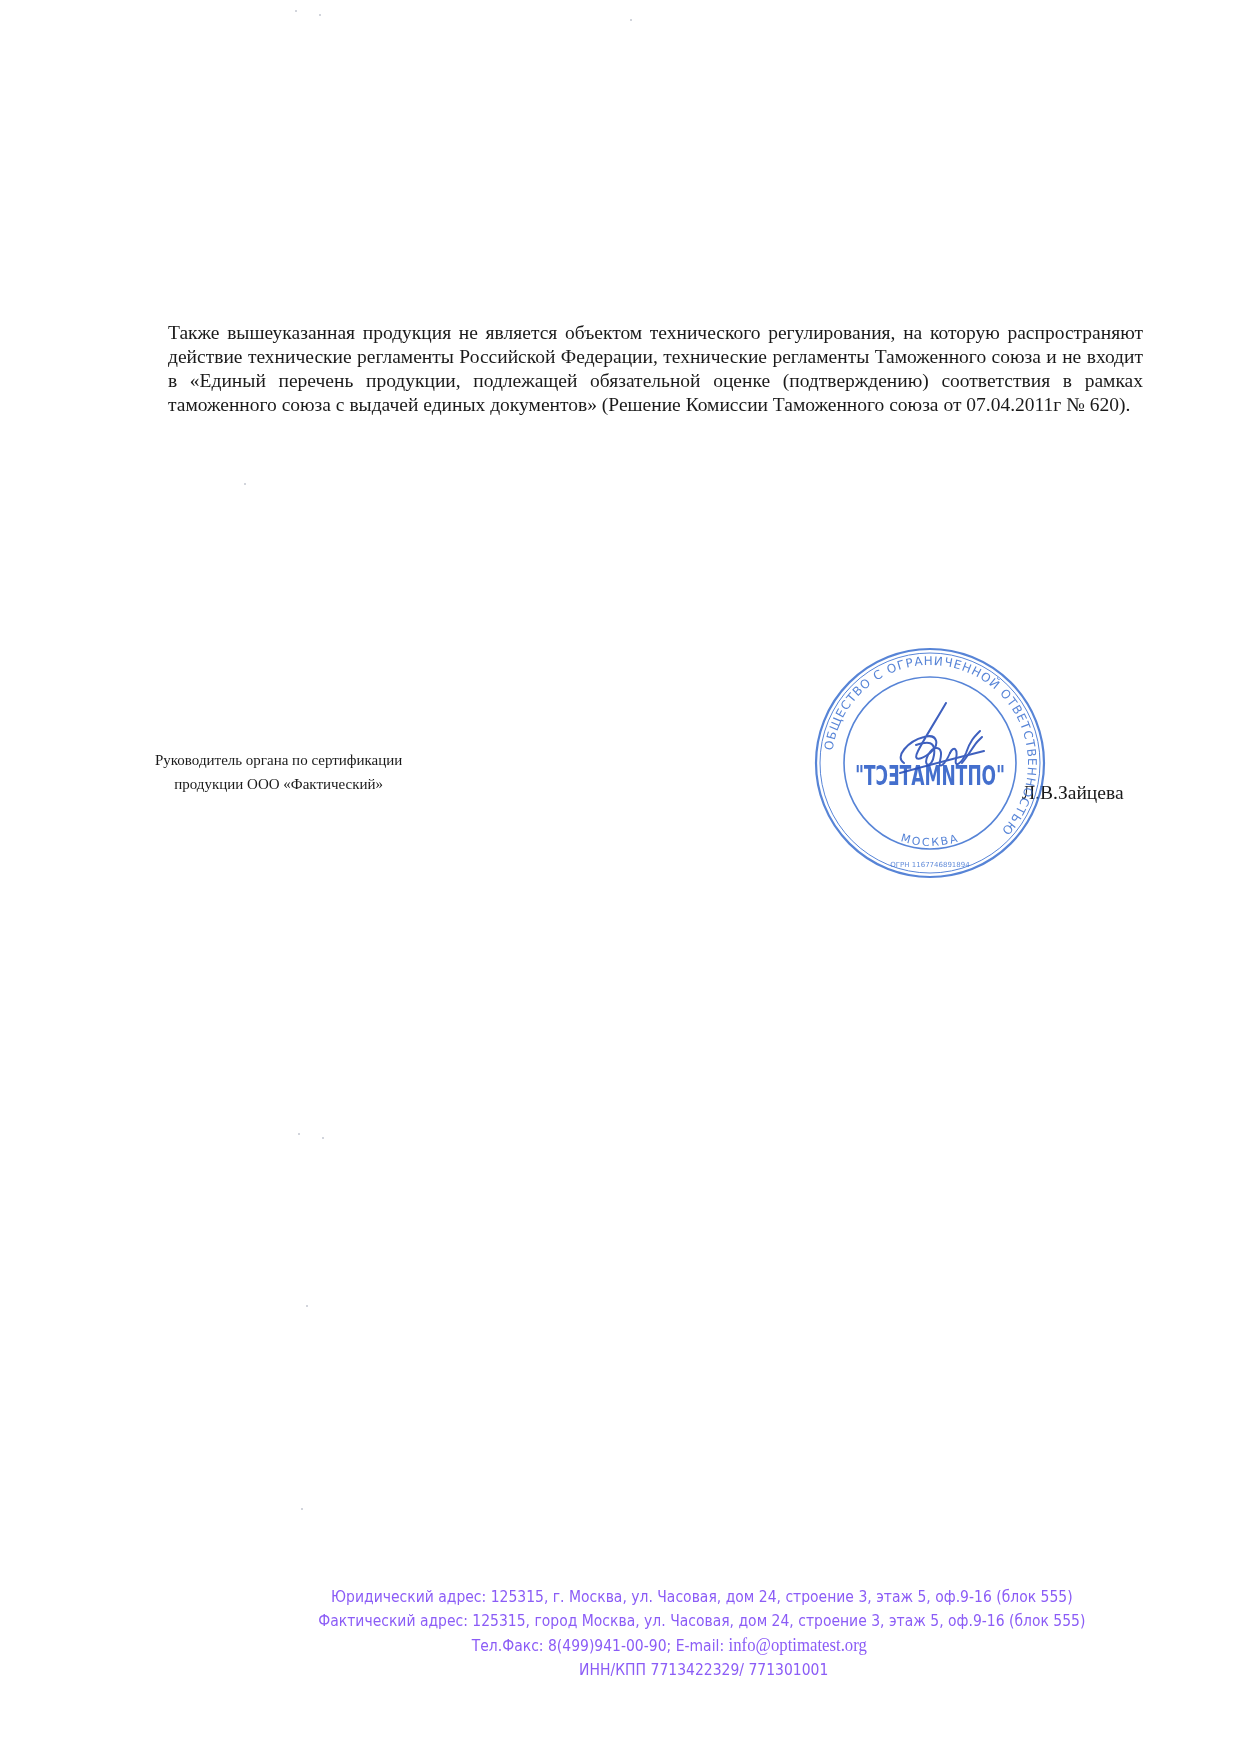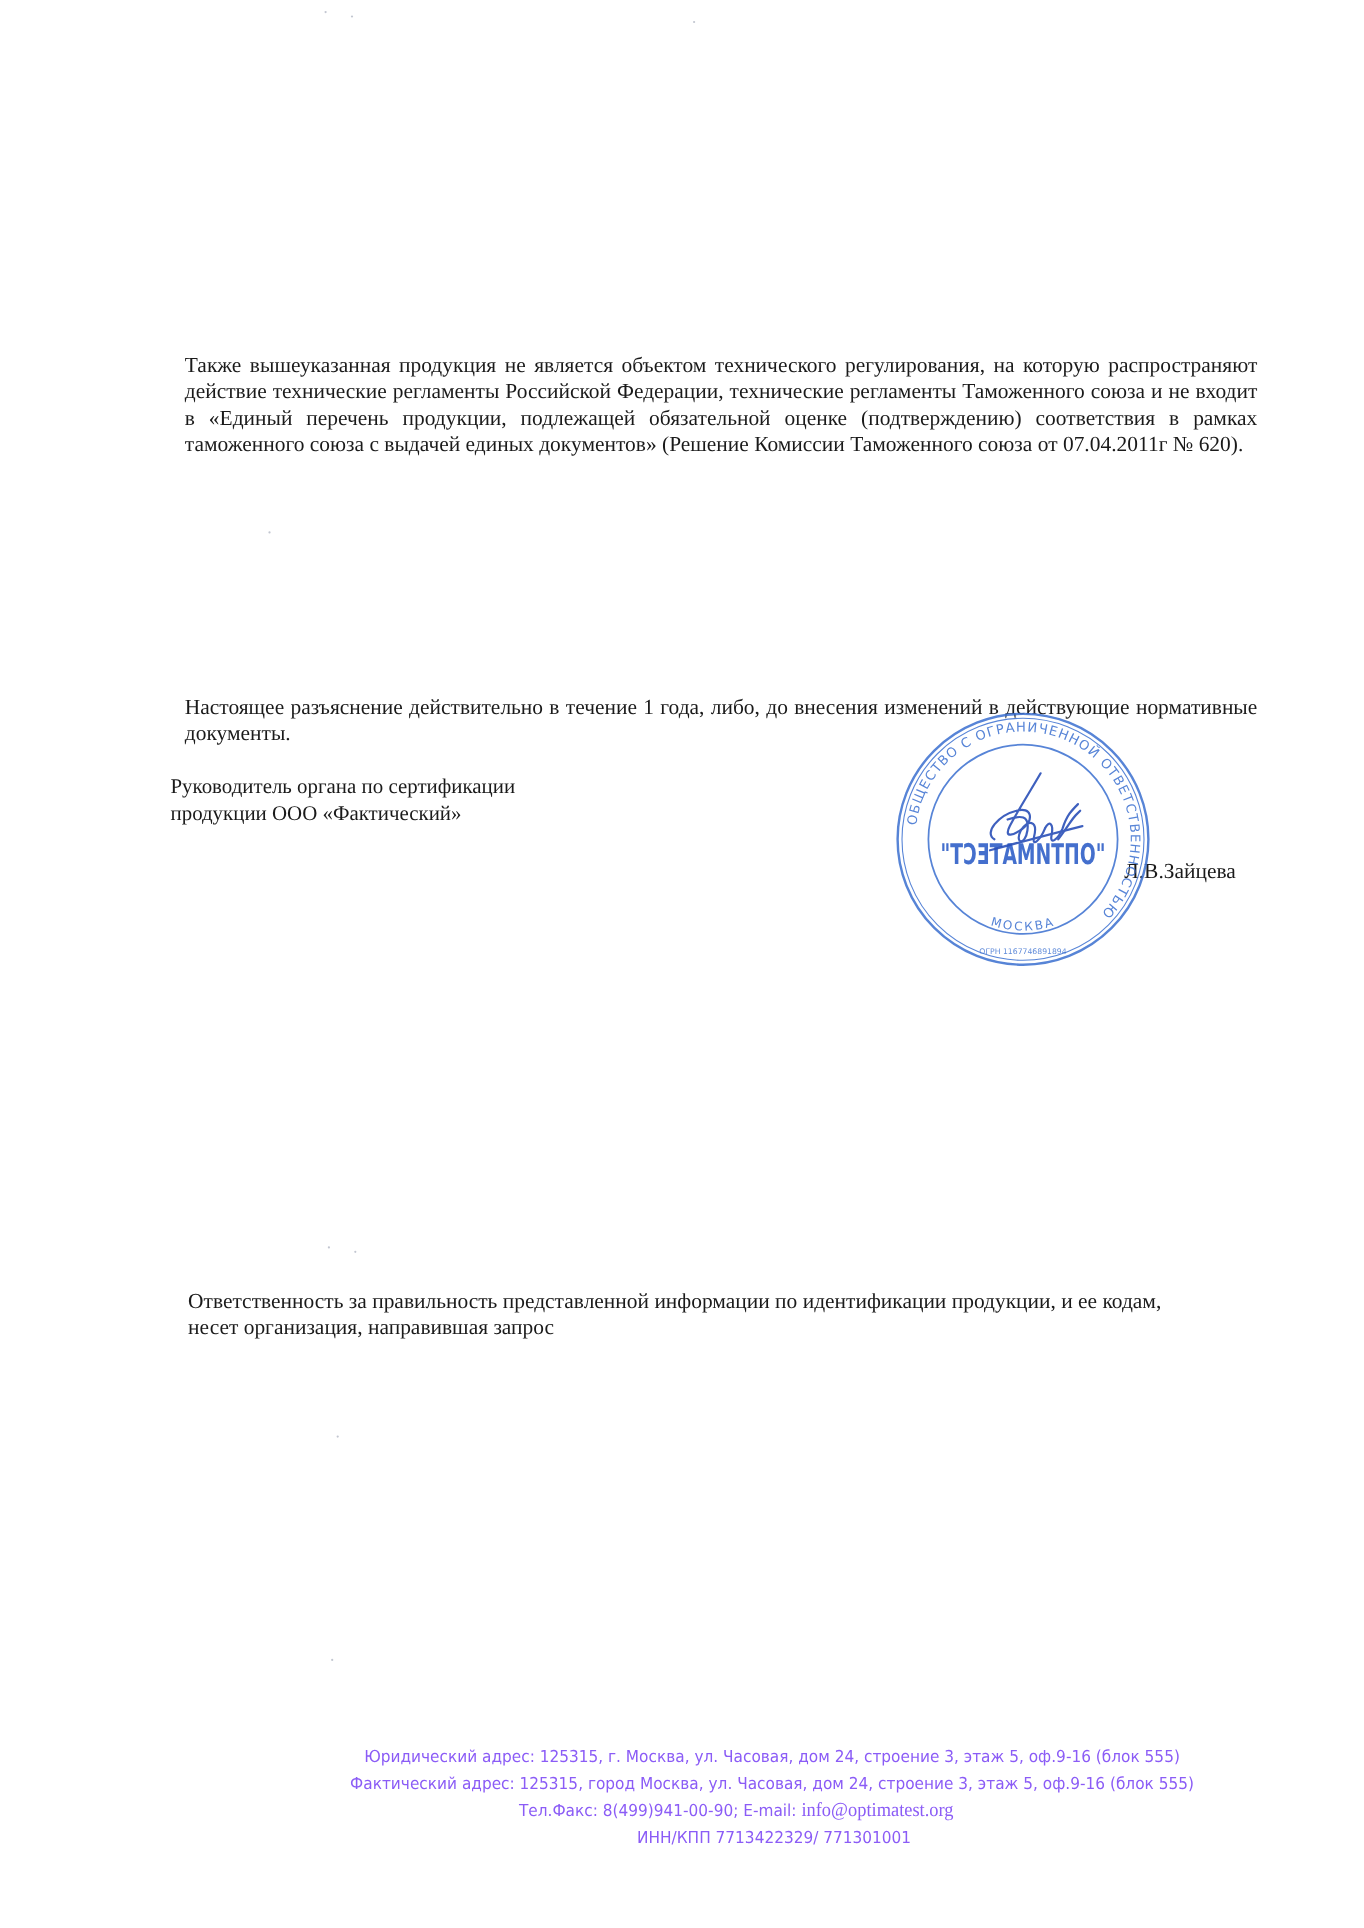--- a/index.html
+++ b/index.html
@@ -34,23 +34,24 @@
       text-align: justify;
       text-align-last: left;
     }
     #para1 { top: 308px; }
     #para2 { top: 619px; }
     #para3 { top: 1159px; left: 158px; width: 980px; }
 
     .sig-block {
       position: absolute;
       left: 155px;
-      top: 704px;
-      font-size: 19px;
+      top: 748px;
+      font-size: 15px;
       line-height: 24px;
+      text-align: center;
     }
     .sig-block div { white-space: nowrap; }
 
     .signer-name {
       position: absolute;
       left: 1022px;
       top: 742px;
       font-size: 19.5px;
       line-height: 24px;
       white-space: nowrap;
@@ -99,21 +100,20 @@
       opacity: 0.6;
     }
   </style>
 </head>
 <body>
 
 <div class="page">
 
   <p id="para1" class="para justify">Также вышеуказанная продукция не является объектом технического регулирования, на которую распространяют действие технические регламенты Российской Федерации, технические регламенты Таможенного союза и не входит в «Единый перечень продукции, подлежащей обязательной оценке (подтверждению) соответствия в рамках таможенного союза с выдачей единых документов» (Решение Комиссии Таможенного союза от 07.04.2011г № 620).</p>
 
-  <p id="para2" class="para justify">Настоящее разъяснение действительно в течение 1 года,  либо, до внесения изменений в действующие нормативные документы.</p>
 
   <div class="sig-block">
     <div>Руководитель органа по сертификации</div>
     <div>продукции ООО «Фактический»</div>
   </div>
 
   <div class="signer-name">Л.В.Зайцева</div>
 
   <div class="stamp">
     <svg viewBox="0 0 236 236" xmlns="http://www.w3.org/2000/svg">
@@ -137,24 +137,20 @@
       <g fill="none" stroke="#2a4fb8" stroke-width="2" stroke-linecap="round" stroke-linejoin="round" opacity="0.9">
         <path d="M 92 118 C 82 112, 96 96, 112 92 C 126 88, 128 100, 118 108 C 110 114, 100 118, 106 106 C 112 94, 126 72, 134 58"></path>
         <path d="M 104 100 C 116 96, 124 96, 122 110 C 120 124, 110 122, 116 110 C 122 100, 132 100, 128 116 C 126 126, 134 118, 138 108"></path>
         <path d="M 138 108 C 142 100, 146 104, 144 114 C 142 124, 150 118, 154 108 C 158 96, 162 92, 168 86"></path>
         <path d="M 150 118 C 158 108, 162 100, 166 96 M 166 96 L 170 92"></path>
         <path d="M 88 128 C 110 122, 140 114, 172 106"></path>
       </g>
     </svg>
   </div>
 
-  <p id="para3" class="para">
-    <span>Ответственность за правильность представленной информации по идентификации продукции, и ее кодам,</span><br>
-    <span>несет организация, направившая запрос</span>
-  </p>
 
   <div class="footer">
     <div class="fline l1">Юридический адрес: 125315, г. Москва, ул. Часовая, дом 24, строение 3, этаж 5, оф.9-16 (блок 555)</div>
     <div class="fline l2">Фактический адрес: 125315, город Москва, ул. Часовая, дом 24, строение 3, этаж 5, оф.9-16 (блок 555)</div>
     <div class="fline l3"><span>Тел.Факс: 8(499)941-00-90; E-mail: </span><span class="email">info@optimatest.org</span></div>
     <div class="fline l4">ИНН/КПП 7713422329/ 771301001</div>
   </div>
 
   <span class="speck" style="left:295px; top:10px;"></span>
   <span class="speck" style="left:319px; top:14px;"></span>

